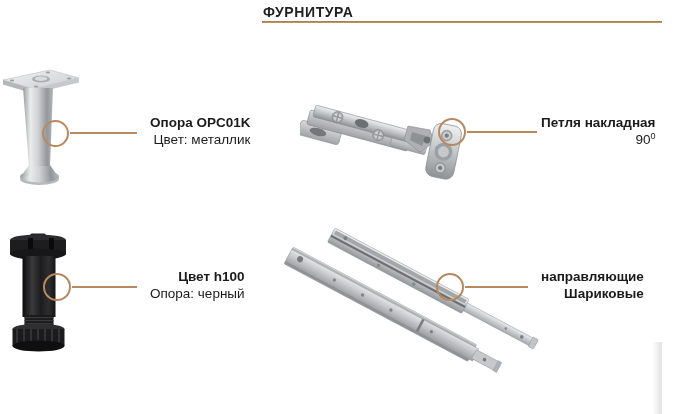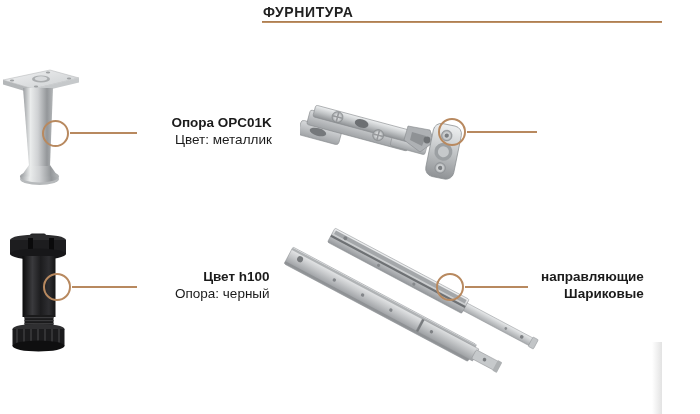--- a/index.html
+++ b/index.html
@@ -8,21 +8,21 @@
   .page-title{position:absolute;left:263px;top:4px;font-size:14px;font-weight:700;
               letter-spacing:0.6px;color:#222222;}
   .divider{position:absolute;left:262px;top:21px;width:427px;height:2px;
            background:linear-gradient(#a5764a,#c79a6e);}
   .photo{position:absolute;}
   .callout-circle{position:absolute;border:2px solid #B8895F;border-radius:50%;
                   background:transparent;box-sizing:border-box;}
   .callout-line{position:absolute;height:2px;background:#B8895F;}
   .label{position:absolute;font-size:13.5px;line-height:16.5px;color:#1b1b1b;text-align:right;}
   .label .name{font-weight:700;}
-  .label .detail{font-weight:400;margin-left:25px;}
+  .label .detail{font-weight:400;}
   sup{font-size:9px;line-height:0;vertical-align:super;}
   .edge-shadow{position:absolute;right:0;bottom:0;width:10px;height:72px;
                background:linear-gradient(to left,rgba(160,160,160,0.30),rgba(160,160,160,0));}
 </style>
 </head>
 <body>
 
 <div class="stage">
 
   <div class="page-title">ФУРНИТУРА</div>
@@ -102,20 +102,24 @@
       <circle cx="14.2" cy="27.5" r="9" fill="#9ca0a3"></circle>
       <circle cx="14.2" cy="27.5" r="5.5" fill="#c6c9cb"></circle>
       <circle cx="14.2" cy="11" r="5.4" fill="url(#hscrew)" stroke="#909396" stroke-width="0.5"></circle>
       <circle cx="14.2" cy="11" r="2.2" fill="#7a7d80"></circle>
       <circle cx="14.2" cy="44" r="5.4" fill="url(#hscrew)" stroke="#909396" stroke-width="0.5"></circle>
       <circle cx="14.2" cy="44" r="2.2" fill="#7a7d80"></circle>
     </g>
   </svg>
   <div class="callout-circle" style="left:438px;top:118px;width:28px;height:28px;"></div>
   <div class="callout-line" style="left:467px;top:131px;width:70px;"></div>
+  <div class="label" style="left:541px;top:115px;">
+    <div class="name">Петля накладная</div>
+    <div class="detail"><span>90</span><sup>0</sup></div>
+  </div>
 
   <svg class="photo" style="left:0;top:220px;" width="120" height="180" viewBox="0 0 120 180">
     <defs>
       <linearGradient id="lgBlack" x1="0" y1="0" x2="1" y2="0">
         <stop offset="0" stop-color="#0b0b0c"></stop>
           <stop offset="0.3" stop-color="#3a3a3d"></stop>
         <stop offset="0.55" stop-color="#1c1c1e"></stop>
           <stop offset="0.8" stop-color="#2e2e31"></stop>
         <stop offset="1" stop-color="#141415"></stop>
       </linearGradient>

